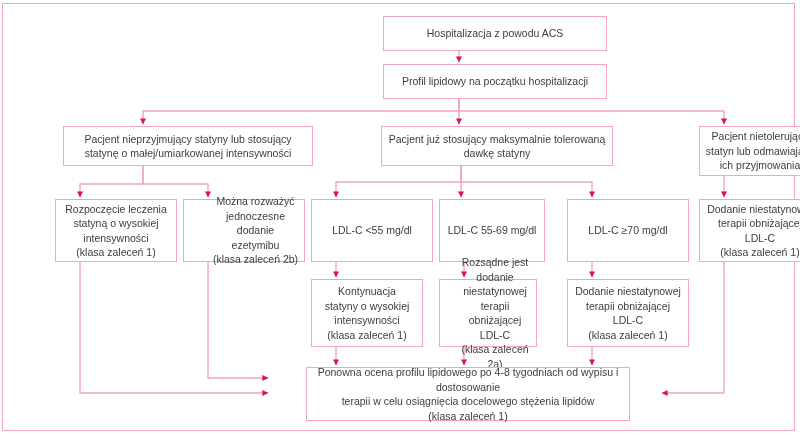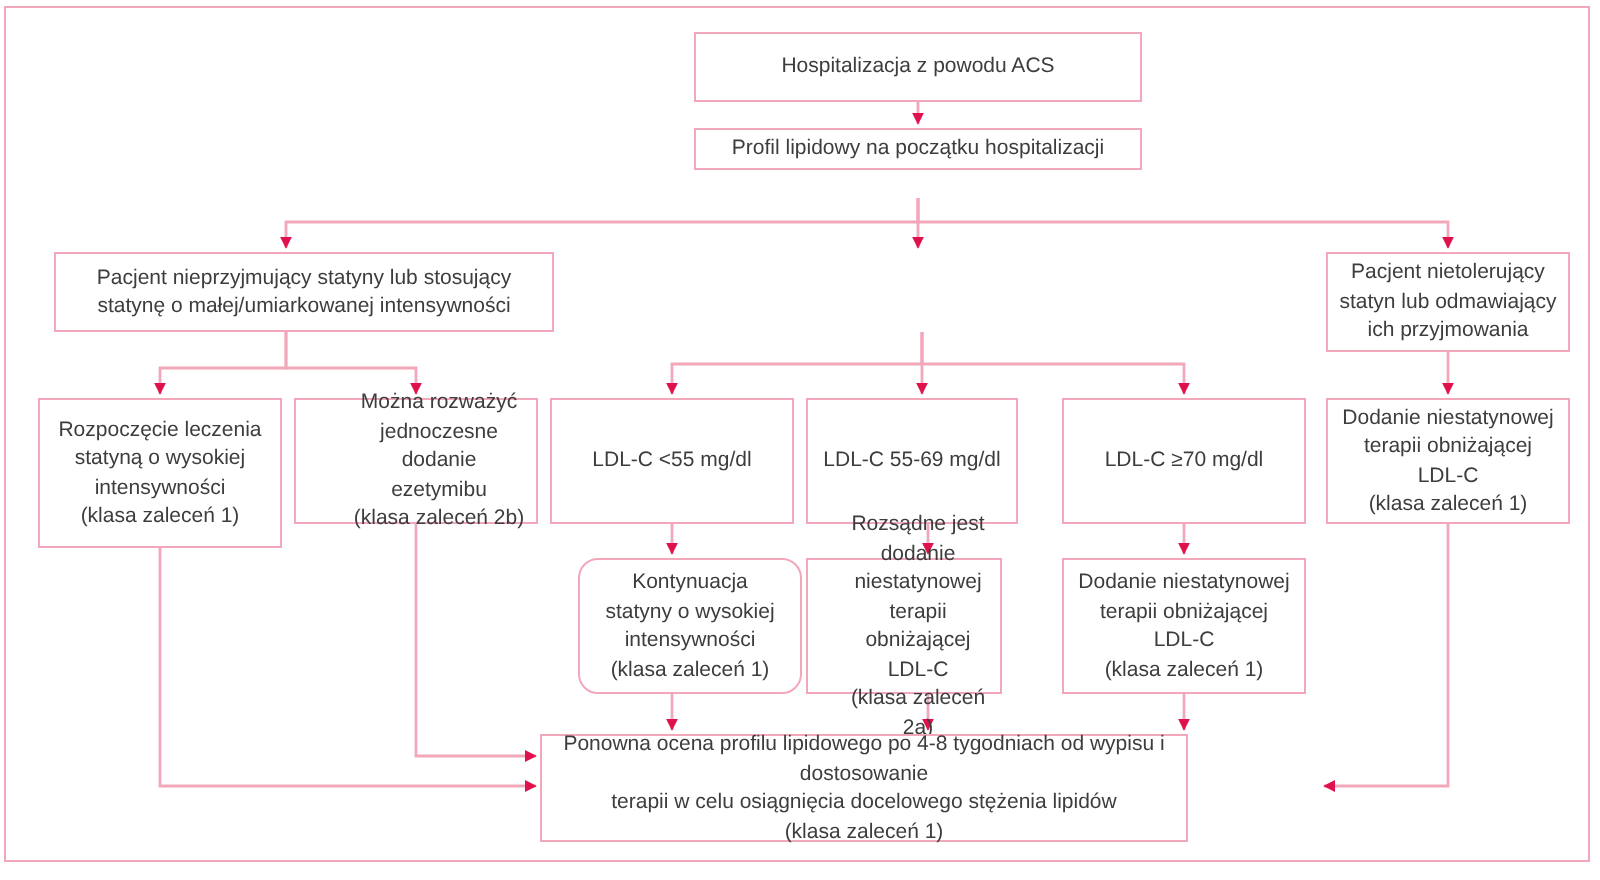--- a/index.html
+++ b/index.html
@@ -40,20 +40,21 @@
     box-sizing: border-box;
     display: flex;
     align-items: center;
     justify-content: center;
     text-align: center;
     color: #3d3d3d;
     font-size: 10.5px;
     line-height: 14.5px;
     padding: 3px 5px;
     white-space: pre-line;
+    margin-left: 36px;
   }
   .node span { display: block; }
 </style>
 </head>
 <body>
 
 <div id="canvas">
 
   <div id="frame"></div>
 
@@ -92,37 +93,41 @@
       <path d="M208,262 L208,378 L268,378"></path>
 
       <path d="M724,262 L724,393 L662,393"></path>
     </g>
   </svg>
 
   <div class="node" style="left:347px;top:16px;width:224px;height:35px;">
     <span>Hospitalizacja z powodu ACS</span>
   </div>
 
-  <div class="node" style="left:347px;top:64px;width:224px;height:21px;">
+  <div class="node" style="left:347px;top:64px;width:224px;height:35px;">
     <span>Profil lipidowy na początku hospitalizacji</span>
   </div>
 
   <div class="node" style="left:27px;top:126px;width:250px;height:40px;">
     <span>Pacjent nieprzyjmujący statyny lub stosujący
 statynę o małej/umiarkowanej intensywności</span>
   </div>
 
+  <div class="node" style="left:345px;top:126px;width:232px;height:40px;">
+    <span>Pacjent już stosujący maksymalnie tolerowaną
+dawkę statyny</span>
+  </div>
 
   <div class="node" style="left:663px;top:126px;width:122px;height:50px;">
     <span>Pacjent nietolerujący
 statyn lub odmawiający
 ich przyjmowania</span>
   </div>
 
-  <div class="node" style="left:19px;top:199px;width:122px;height:75px;">
+  <div class="node" style="left:19px;top:199px;width:122px;height:63px;">
     <span>Rozpoczęcie leczenia
 statyną o wysokiej
 intensywności
 (klasa zaleceń 1)</span>
   </div>
 
   <div class="node" style="left:147px;top:199px;width:122px;height:63px;padding-left:28px;">
     <span>Można rozważyć
 jednoczesne dodanie
 ezetymibu
@@ -141,21 +146,21 @@
     <span>LDL-C ≥70 mg/dl</span>
   </div>
 
   <div class="node" style="left:663px;top:199px;width:122px;height:63px;">
     <span>Dodanie niestatynowej
 terapii obniżającej
 LDL-C
 (klasa zaleceń 1)</span>
   </div>
 
-  <div class="node" style="left:289px;top:279px;width:112px;height:68px;border-radius:10px;">
+  <div class="node" style="left:275px;top:279px;width:112px;height:68px;">
     <span>Kontynuacja
 statyny o wysokiej
 intensywności
 (klasa zaleceń 1)</span>
   </div>
 
   <div class="node" style="left:403px;top:279px;width:98px;height:68px;padding-left:19px;">
     <span>Rozsądne jest dodanie
 niestatynowej terapii
 obniżającej LDL-C

